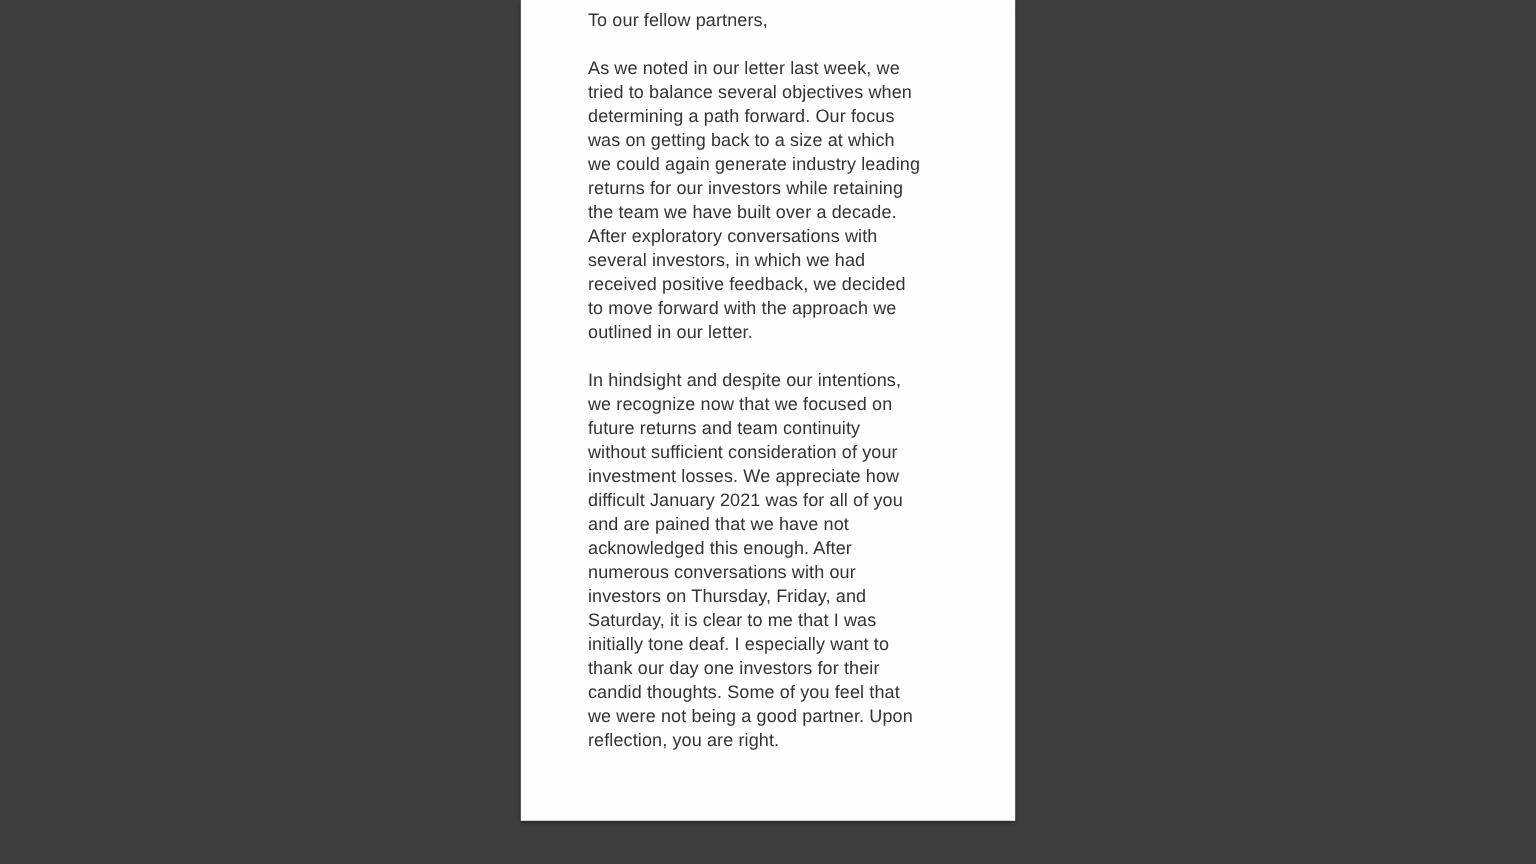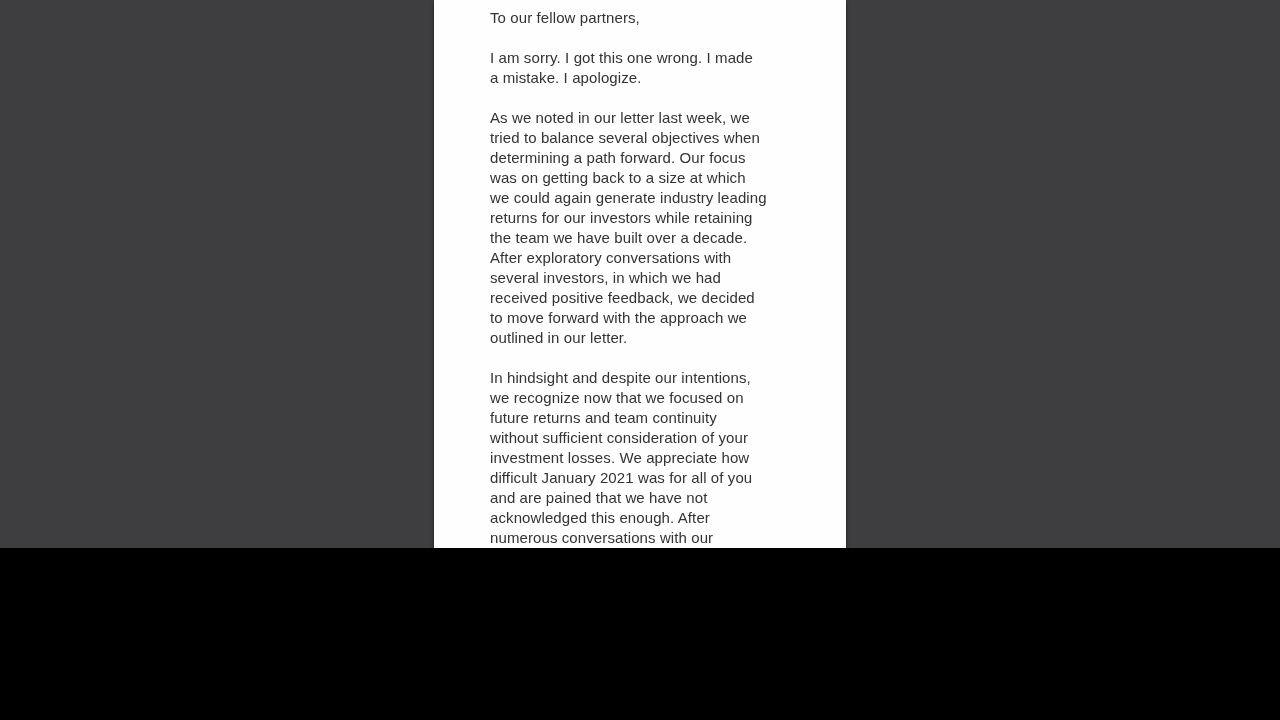--- a/index.html
+++ b/index.html
@@ -3,21 +3,21 @@
 <meta charset="utf-8">
 <style>
   html, body {
     margin: 0;
     padding: 0;
     background: #000;
   }
   .frame {
     position: relative;
     width: 1280px;
-    height: 548px;
+    height: 720px;
     background: var(--frame-bg, #3e3e40);
     overflow: hidden;
   }
   .paper {
     position: absolute;
     left: 434px;
     top: 0;
     width: 412px;
     height: 684px;
     box-sizing: border-box;
@@ -34,22 +34,20 @@
     color: var(--text-color, #333335);
     white-space: pre-line;
   }
 </style>
 </head>
 <body>
 
 <div class="frame">
   <div class="paper">
     <p class="para">To our fellow partners,</p>
-    <p class="para">I am sorry. I got this one wrong. I made
-a mistake. I apologize.</p>
     <p class="para">As we noted in our letter last week, we
 tried to balance several objectives when
 determining a path forward. Our focus
 was on getting back to a size at which
 we could again generate industry leading
 returns for our investors while retaining
 the team we have built over a decade.
 After exploratory conversations with
 several investors, in which we had
 received positive feedback, we decided

